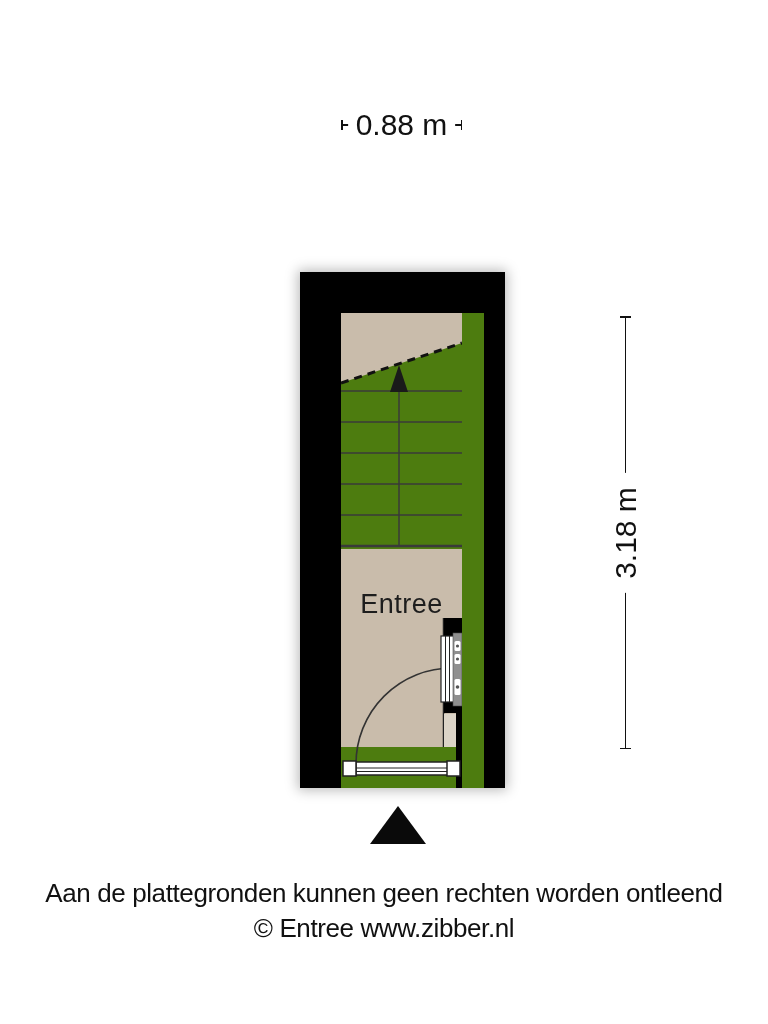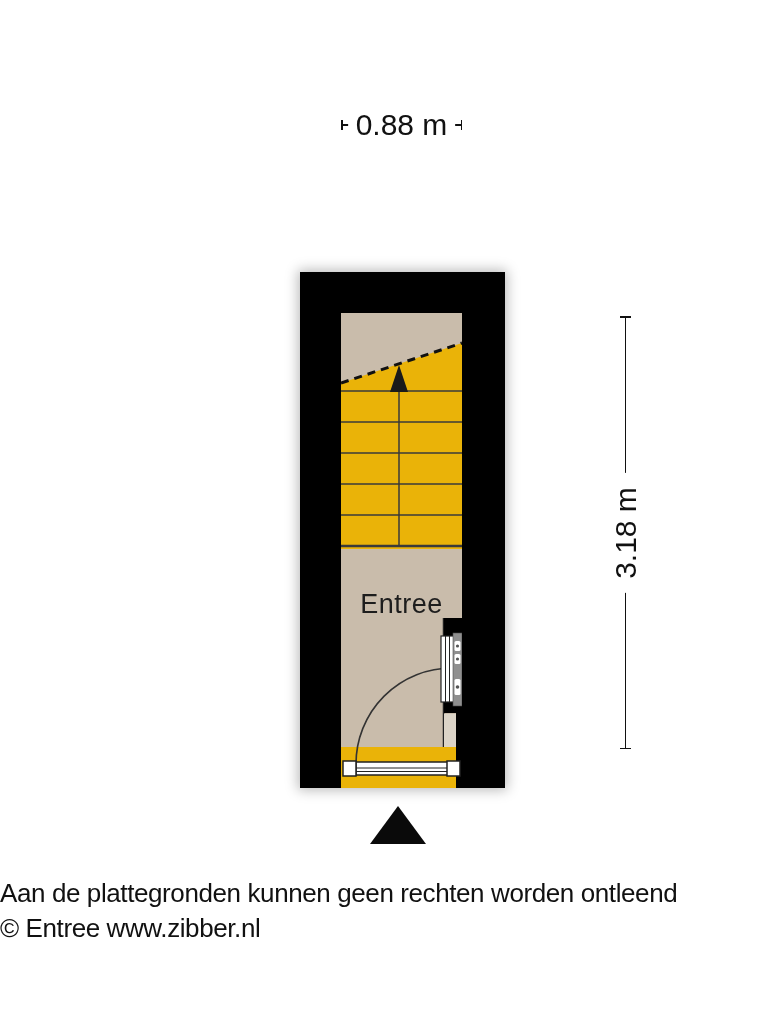--- a/index.html
+++ b/index.html
@@ -14,34 +14,34 @@
   #dim-top{left:341px;top:96px;width:121px;height:26px;}
   #dim-top .dim-label{left:50%;top:13px;transform:translate(-50%,-50%);}
   #dim-right{left:619px;top:300px;width:13px;height:433px;}
   #dim-right .line-v{position:absolute;top:0;bottom:0;left:5.75px;width:1.5px;background:#111;}
   #dim-right .cap-h{position:absolute;left:1px;width:11px;height:1.5px;background:#111;}
   #dim-right .dim-label{left:50%;top:50%;transform:translate(-50%,-50%) rotate(-90deg);padding:0 14px;}
 
   
   #plan{position:absolute;left:300px;top:256px;width:205px;height:516px;background:#000;
         box-shadow:0 0 12px 2px rgba(0,0,0,0.28);}
-  #plan-interior{position:absolute;left:41px;top:41px;width:121px;height:475px;background:#eab308;}
+  #plan-interior{position:absolute;left:41px;top:41px;width:143px;height:475px;background:#4d7c0f;}
   #plan-svg{position:absolute;left:0;top:0;}
   #room-label{position:absolute;left:0;top:573px;width:121px;text-align:center;
               font-size:27px;line-height:30px;color:#1d1d1d;letter-spacing:0.5px;}
   
   #plan-interior #room-label{top:276px;}
 
   
   #entrance-triangle{position:absolute;left:370px;top:790px;width:0;height:0;
       border-left:28px solid transparent;border-right:28px solid transparent;
       border-bottom:38px solid #0a0a0a;}
 
   
-  #footer{position:absolute;left:0;top:860px;width:768px;color:#111;
+  #footer{position:absolute;left:0;top:860px;width:768px;text-align:center;color:#111;
           font-size:26px;line-height:35px;letter-spacing:-0.4px;}
 </style>
 </head>
 <body>
 
 <div id="canvas">
 
   <div class="dim" id="dim-top">
     <div class="line-h"></div>
     <div class="cap-v" style="left:0;"></div>

